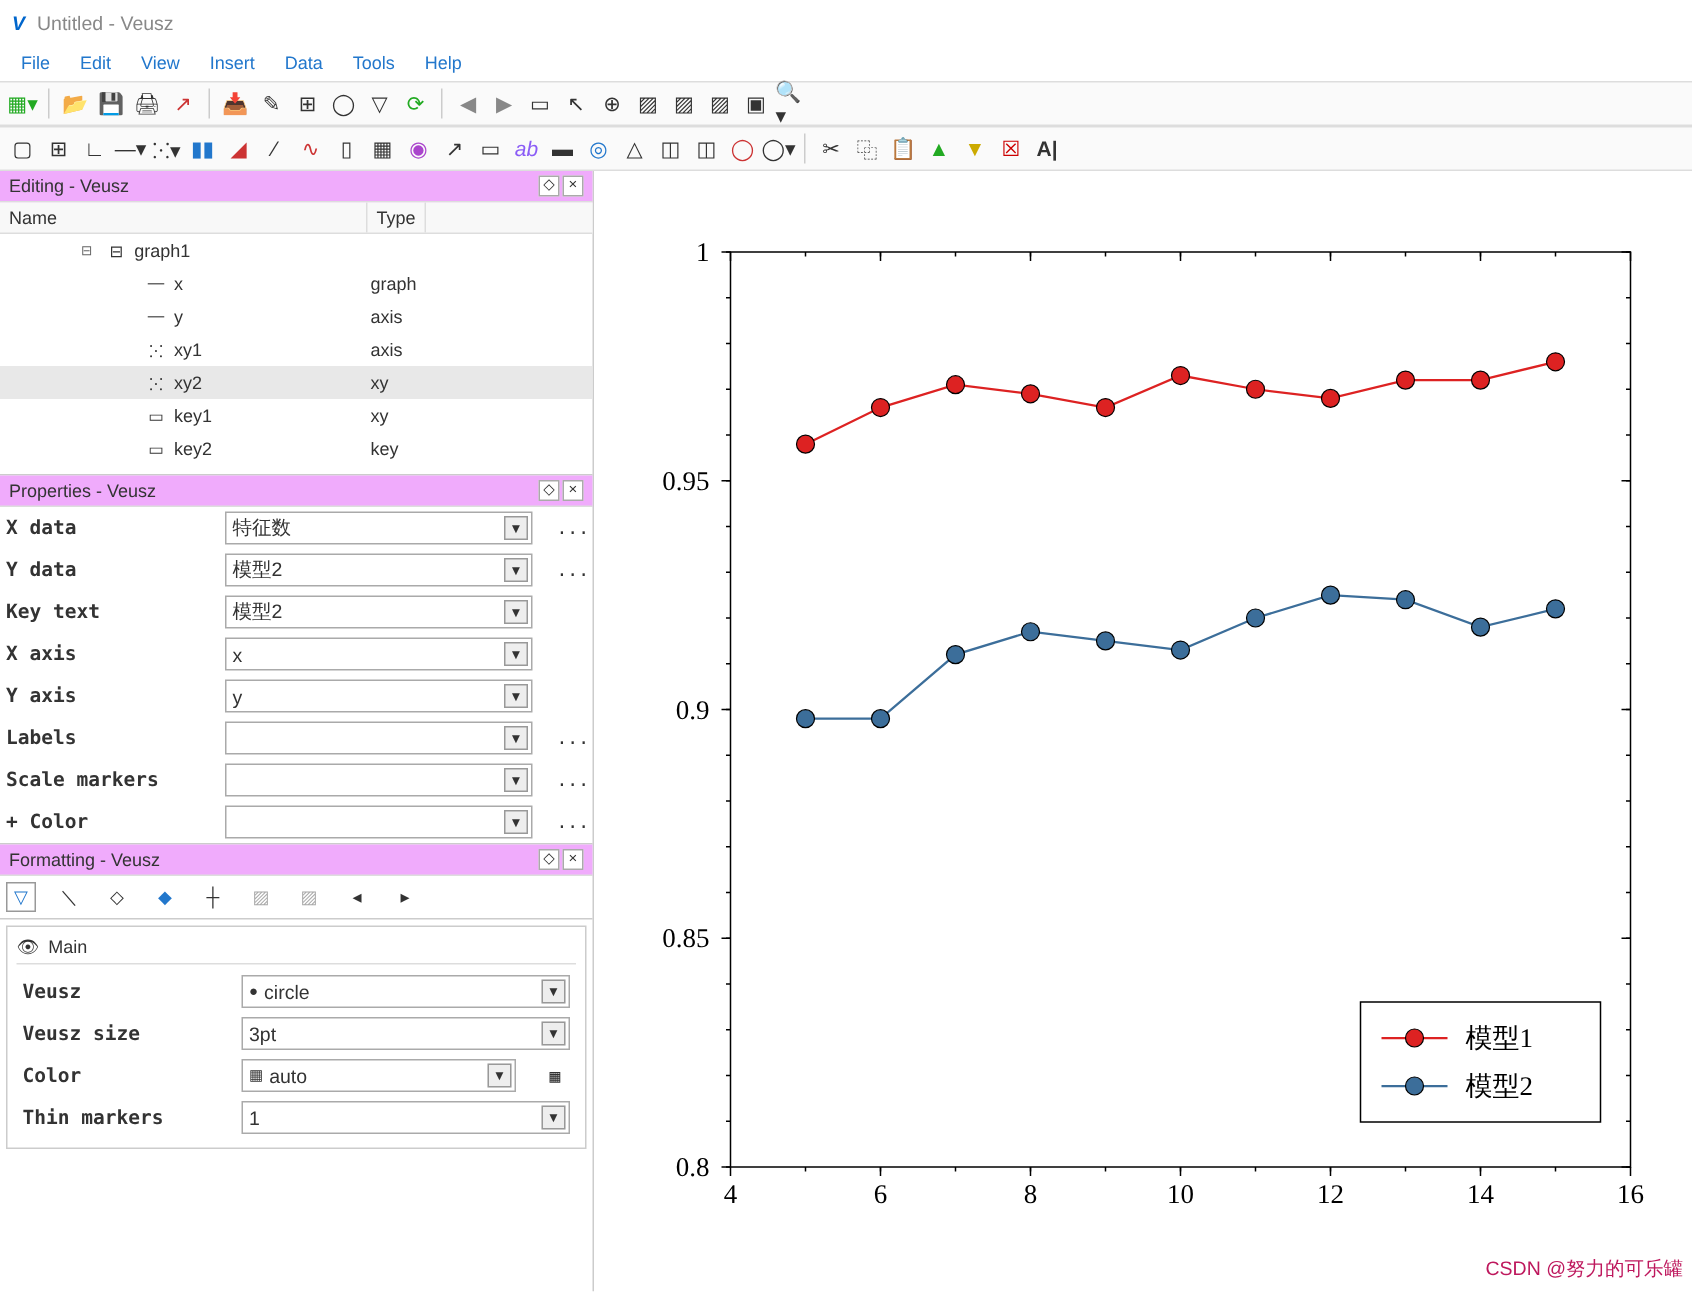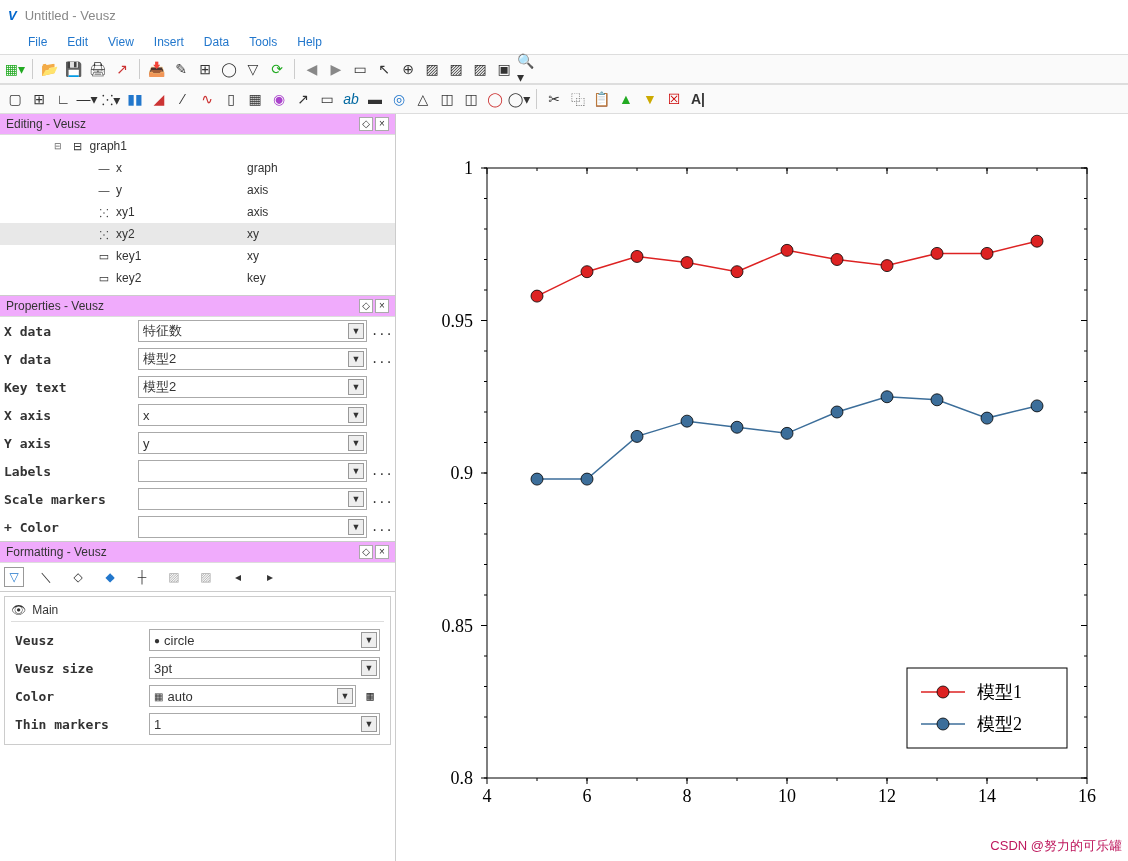--- a/index.html
+++ b/index.html
@@ -1,19 +1,19 @@
 <!DOCTYPE html>
 <html><head>
 <meta charset="utf-8">
 <style>
 * { box-sizing: border-box; margin: 0; padding: 0; font-family: "Segoe UI", Tahoma, sans-serif; }
 body { background: #fff; width: 1128px; height: 861px; overflow: hidden; font-size: 12px; color: #333; }
 .title-bar { height: 30px; display: flex; align-items: center; padding: 0 8px; color: #888; font-size: 13px; }
 .title-bar .logo { font-weight: bold; color: #06c; margin-right: 8px; font-style: italic; }
-.menu-bar { height: 24px; display: flex; align-items: center; padding: 0 20px; gap: 4px; }
+.menu-bar { height: 24px; display: flex; align-items: center; padding: 0 6px; gap: 4px; }
 .menu-bar span { color: #2277cc; padding: 2px 8px; cursor: pointer; }
 .toolbar { height: 30px; border-top: 1px solid #ddd; border-bottom: 1px solid #ddd; display: flex; align-items: center; padding: 2px 4px; gap: 2px; background: #fafafa; }
 .tb-icon { width: 22px; height: 22px; display: flex; align-items: center; justify-content: center; cursor: pointer; border-radius: 2px; font-size: 14px; }
 .tb-sep { width: 1px; height: 20px; background: #ccc; margin: 0 4px; }
 .main { display: flex; height: calc(100% - 114px); }
 .left-panel { width: 396px; display: flex; flex-direction: column; border-right: 1px solid #ccc; }
 .dock { border-bottom: 1px solid #ccc; }
 .dock-title { background: #f0abfc; padding: 3px 6px; border-bottom: 1px solid #ddd; display: flex; justify-content: space-between; align-items: center; font-size: 12px; }
 .dock-btns { display: flex; gap: 2px; }
 .dock-btn { width: 14px; height: 14px; border: 1px solid #aaa; font-size: 10px; text-align: center; line-height: 12px; cursor: pointer; background: #fff; }
@@ -22,21 +22,21 @@
 .tree-header div:first-child { width: 245px; }
 .tree-body { height: 160px; overflow: auto; }
 .tree-row { display: flex; height: 22px; align-items: center; }
 .tree-row.sel { background: #e8e8e8; }
 .tree-name { width: 245px; padding-left: 6px; display: flex; align-items: center; gap: 4px; }
 .tree-type { padding-left: 2px; margin-top: 43px; }
 .tree-icon { width: 16px; display: inline-block; text-align: center; font-size: 11px; }
 .indent1 { padding-left: 54px !important; }
 .indent2 { padding-left: 96px !important; }
 .prop-grid { display: flex; flex-direction: column; }
-.prop-row { display: flex; align-items: center; height: 28px; padding: 0 4px; gap: 4px; }
+.prop-row { display: flex; align-items: center; height: 28px; padding: 0 4px; gap: 16px; }
 .prop-label { width: 130px; font-family: monospace; font-size: 13px; font-weight: bold; }
 .prop-label.bold { font-weight: bold; }
 .prop-input { flex: 1; display: flex; align-items: center; border: 1px solid #aaa; height: 22px; background: #fff; padding: 0 4px; font-family: monospace; font-size: 13px; position: relative; }
 .prop-input .dd { position: absolute; right: 2px; width: 16px; height: 16px; background: #eee; border: 1px solid #999; text-align: center; font-size: 9px; line-height: 14px; cursor: pointer; }
 .prop-extra { width: 20px; text-align: center; cursor: pointer; font-family: monospace; }
 .fmt-tabs { display: flex; border-bottom: 1px solid #ccc; padding: 4px; gap: 12px; align-items: center; }
 .fmt-tab { width: 20px; height: 20px; display: flex; align-items: center; justify-content: center; cursor: pointer; }
 .fmt-tab.active { border: 1px solid #999; background: #fff; box-shadow: 0 1px 0 #fff; }
 .fmt-main { padding: 6px; border: 1px solid #ccc; margin: 4px; }
 .fmt-main-title { display: flex; align-items: center; gap: 6px; padding-bottom: 4px; border-bottom: 1px solid #ddd; margin-bottom: 4px; font-family: monospace; }
@@ -97,21 +97,21 @@
   <div class="tb-icon">⁙▾</div>
   <div class="tb-icon" style="color:#27c">▮▮</div>
   <div class="tb-icon" style="color:#c33">◢</div>
   <div class="tb-icon">⁄</div>
   <div class="tb-icon" style="color:#c33">∿</div>
   <div class="tb-icon">▯</div>
   <div class="tb-icon">▦</div>
   <div class="tb-icon" style="color:#a4c">◉</div>
   <div class="tb-icon">↗</div>
   <div class="tb-icon">▭</div>
-  <div class="tb-icon" style="color:#0369a1;font-style:italic">ab</div>
+  <div class="tb-icon" style="color:#8b5cf6;font-style:italic">ab</div>
   <div class="tb-icon">▬</div>
   <div class="tb-icon" style="color:#27c">◎</div>
   <div class="tb-icon">△</div>
   <div class="tb-icon">◫</div>
   <div class="tb-icon">◫</div>
   <div class="tb-icon" style="color:#c33">◯</div>
   <div class="tb-icon">◯▾</div>
   <div class="tb-sep"></div>
   <div class="tb-icon">✂</div>
   <div class="tb-icon">⿻</div>
@@ -125,20 +125,24 @@
 <div class="main">
   <div class="left-panel">
 
     <div class="dock" style="flex:0 0 auto">
       <div class="dock-title">
         <span>Editing - Veusz</span>
         <div class="dock-btns">
           <div class="dock-btn">◇</div>
           <div class="dock-btn">×</div>
         </div>
+      </div>
+      <div class="tree-header">
+        <div>Name</div>
+        <div>Type</div>
       </div>
       <div class="tree-body" id="tree-body">
           <div class="tree-row">
             <div class="tree-name indent1"><span style="font-size:9px;color:#666;margin-right:4px">⊟</span><span class="tree-icon">⊟</span> graph1</div>
             <div class="tree-type">graph</div>
           </div>
           <div class="tree-row">
             <div class="tree-name indent2"><span class="tree-icon">—</span> x</div>
             <div class="tree-type">axis</div>
           </div>

